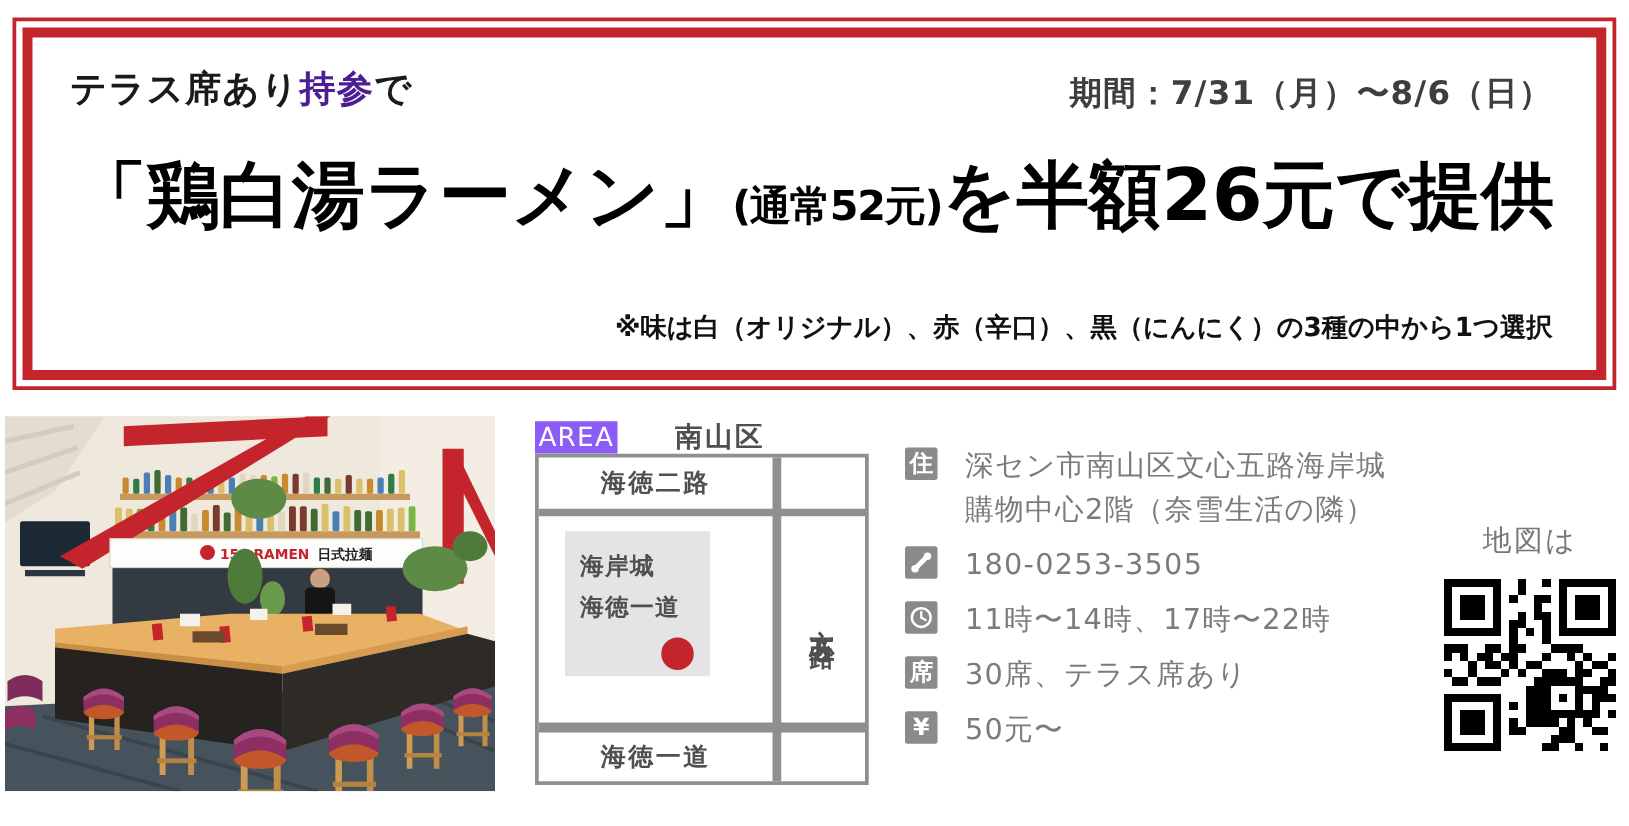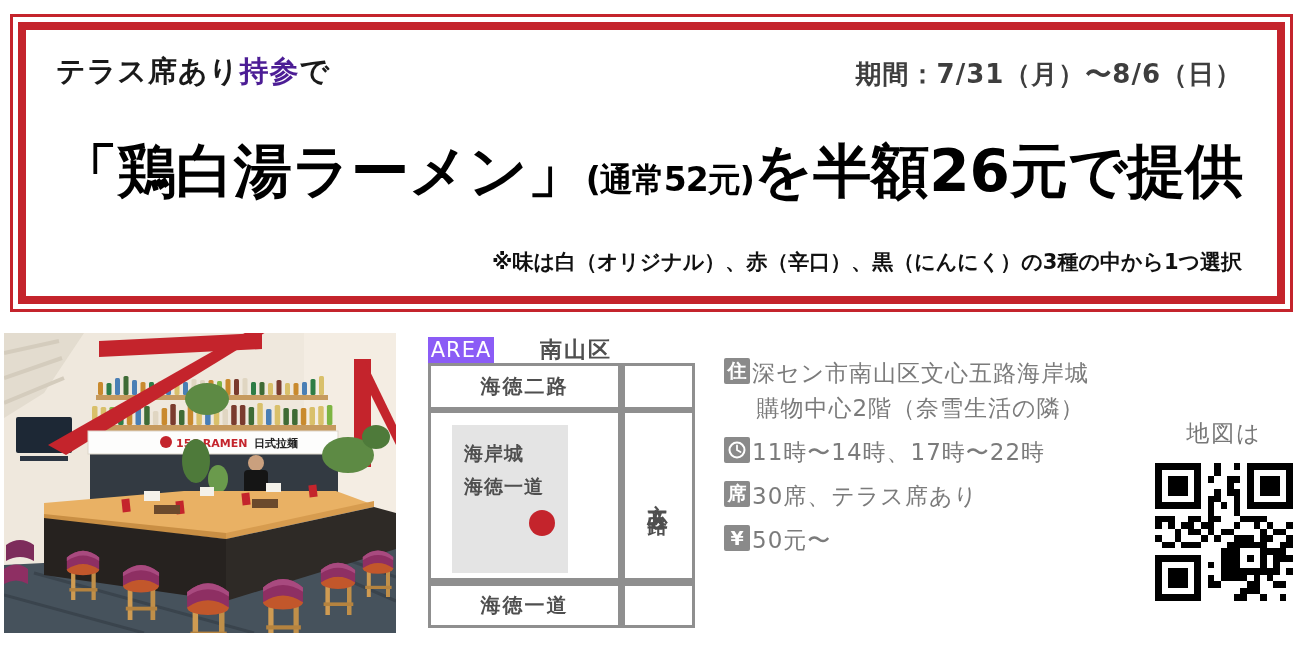--- a/index.html
+++ b/index.html
@@ -7,21 +7,21 @@
   body { font-family:"DejaVu Sans","Liberation Sans",sans-serif; }
   .page { position:relative; width:1303px; height:661px; background:#fff; overflow:hidden; }
 
   
   .coupon-outer { position:absolute; left:10px; top:14px; width:1283px; height:298px;
     border:3px solid #c4242c; background:#fff; }
   .coupon-inner { position:absolute; inset:5px; border:8px solid #c4242c; background:#fff; }
   .tagline { position:absolute; left:30px; top:22px; font-size:29px; font-weight:700; color:#1a1a1a; letter-spacing:1px; }
   .tagline .hl { color:#4c1d95; }
   .period { position:absolute; right:35px; top:27px; font-size:26px; font-weight:700; color:#3e3e3e; letter-spacing:1px; }
-  .headline { position:absolute; left:0; right:0; top:103px; text-align:center; white-space:nowrap; color:#000; }
+  .headline { position:absolute; left:0; right:0; top:88px; text-align:center; white-space:nowrap; color:#000; }
   .hl-big { font-size:58px; font-weight:700; letter-spacing:0px; }
   .hl-small { font-size:33px; font-weight:700; letter-spacing:-1px; }
   .flavor-note { position:absolute; right:35px; top:218px; font-size:21px; font-weight:700; color:#111; letter-spacing:0px; }
 
   
   .photo { position:absolute; left:4px; top:333px; width:392px; height:300px; overflow:hidden; background:#eee7dc; }
 
   
   .map { position:absolute; left:428px; top:337px; width:267px; height:291px; }
   .map-header { position:absolute; left:0; top:0; right:0; height:26px; }
@@ -33,30 +33,30 @@
   .road-v { position:absolute; left:187px; top:0; bottom:0; width:7px; background:#8f8f8f; }
   .road-h1 { position:absolute; left:0; right:0; top:41px; height:6px; background:#8f8f8f; }
   .road-h2 { position:absolute; left:0; right:0; top:212px; height:8px; background:#8f8f8f; }
   .street-top { position:absolute; left:0; top:0; width:187px; height:41px; display:flex; align-items:center;
     justify-content:center; font-size:20px; color:#4f4f4f; font-weight:600; letter-spacing:2px; }
   .street-bottom { position:absolute; left:0; top:220px; width:187px; height:39px; display:flex; align-items:center;
     justify-content:center; font-size:20px; color:#4f4f4f; font-weight:600; letter-spacing:2px; }
   .street-right { position:absolute; left:194px; top:47px; width:67px; height:165px; display:flex; align-items:center;
     justify-content:center; writing-mode:vertical-rl; text-orientation:upright; font-size:20px; color:#4f4f4f;
     font-weight:600; letter-spacing:4px; }
-  .mall-block { position:absolute; left:21px; top:59px; width:116px; height:148px; background:#e4e4e4;
+  .mall-block { position:absolute; left:21px; top:59px; width:116px; height:116px; background:#e4e4e4;
     font-size:19px; color:#4f4f4f; font-weight:600; padding:12px 0 0 12px; line-height:33px; letter-spacing:1px; }
   .map-dot { position:absolute; left:98px; top:144px; width:26px; height:26px; border-radius:50%; background:#c4242c; }
 
   
   .info { position:absolute; left:724px; top:356px; width:430px; color:#7b7b7b; font-size:23px; }
   .info-row { display:flex; align-items:flex-start; margin-bottom:9px; }
   .info-icon { flex:0 0 26px; width:26px; height:26px; background:#8a8a8a; color:#fff; border-radius:2px;
     font-size:19px; font-weight:700; display:flex; align-items:center; justify-content:center; margin-top:2px; }
-  .info-text { margin-left:2px; line-height:35px; letter-spacing:1px;text-align:center; }
+  .info-text { margin-left:22px; line-height:35px; letter-spacing:1px; }
   .info-icon svg { display:block; }
 
   
   .qr-col { position:absolute; left:1148px; top:415px; width:152px; text-align:center; }
   .qr-label { font-size:23px; color:#777; line-height:36px; letter-spacing:2px; }
   .qr-code { margin-top:12px; display:inline-block; background:#fff; }
 </style>
 </head>
 <body>
 
@@ -261,20 +261,30 @@
     </div>
   </div>
 
   <div class="info">
     <div class="info-row">
       <div class="info-icon">住</div>
       <div class="info-text">
         <div>深セン市南山区文心五路海岸城</div>
         <div>購物中心2階（奈雪生活の隣）</div>
       </div>
+    </div>
+    <div class="info-row">
+      <div class="info-icon">
+        <svg width="18" height="18" viewBox="0 0 18 18">
+          <path d="M4 14 L14 4" stroke="#fff" stroke-width="4" stroke-linecap="round"></path>
+          <circle cx="4" cy="14" r="3" fill="#fff"></circle>
+          <circle cx="14" cy="4" r="3" fill="#fff"></circle>
+        </svg>
+      </div>
+      <div class="info-text">180-0253-3505</div>
     </div>
     <div class="info-row">
       <div class="info-icon">
         <svg width="20" height="20" viewBox="0 0 20 20">
           <circle cx="10" cy="10" r="7.5" fill="none" stroke="#fff" stroke-width="2"></circle>
           <path d="M10 5.5 L10 10 L13.5 12" stroke="#fff" stroke-width="1.8" fill="none" stroke-linecap="round"></path>
         </svg>
       </div>
       <div class="info-text">11時〜14時、17時〜22時</div>
     </div>

